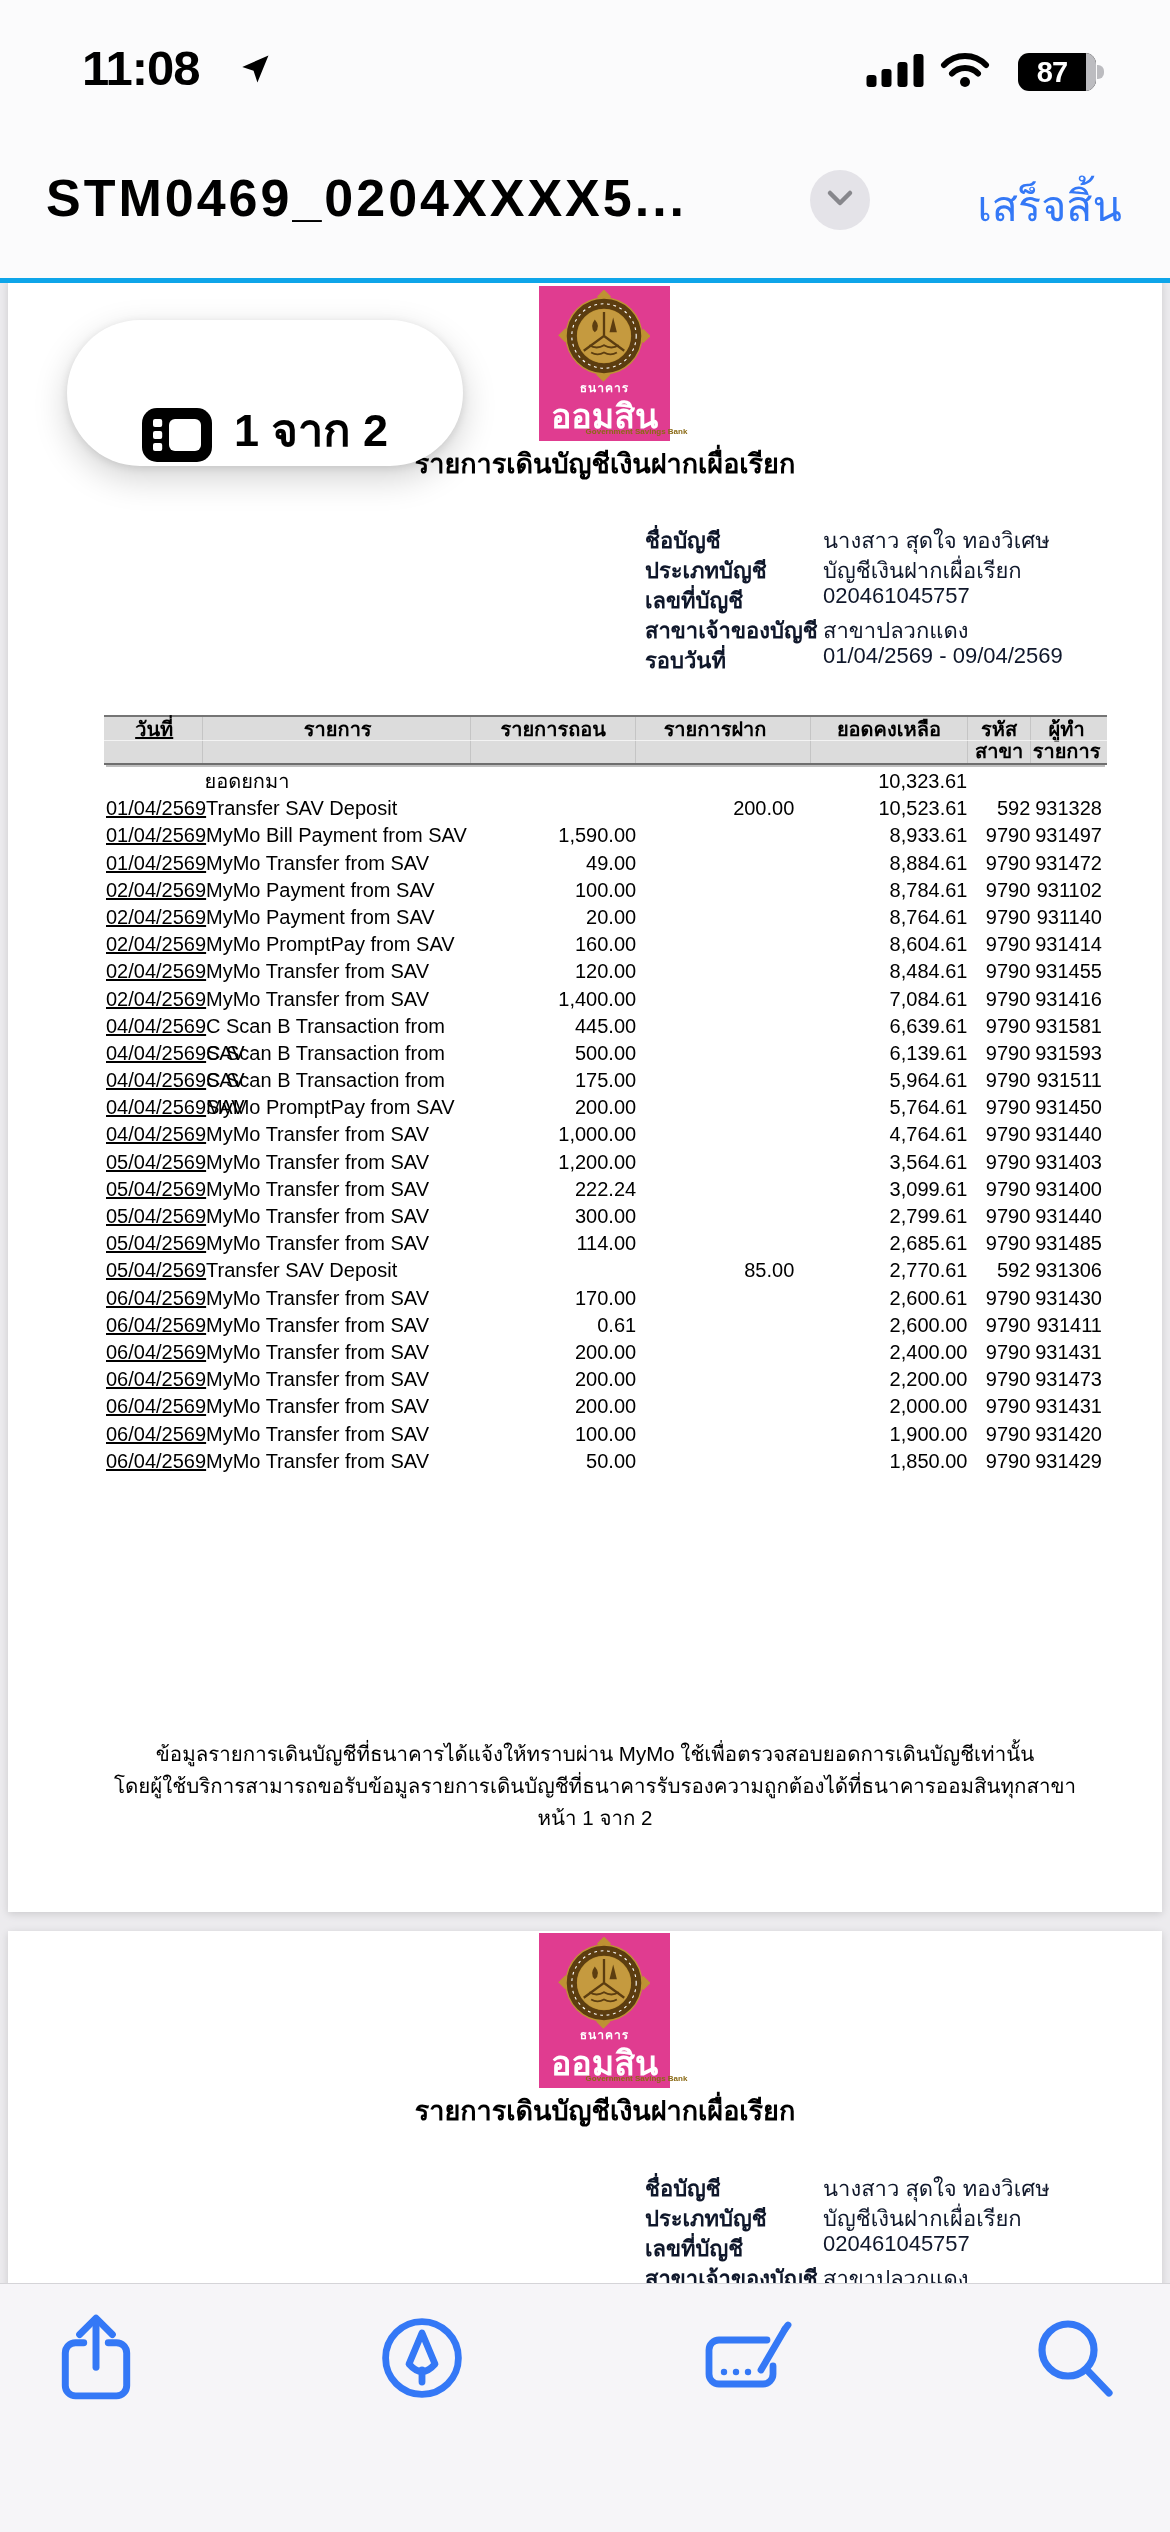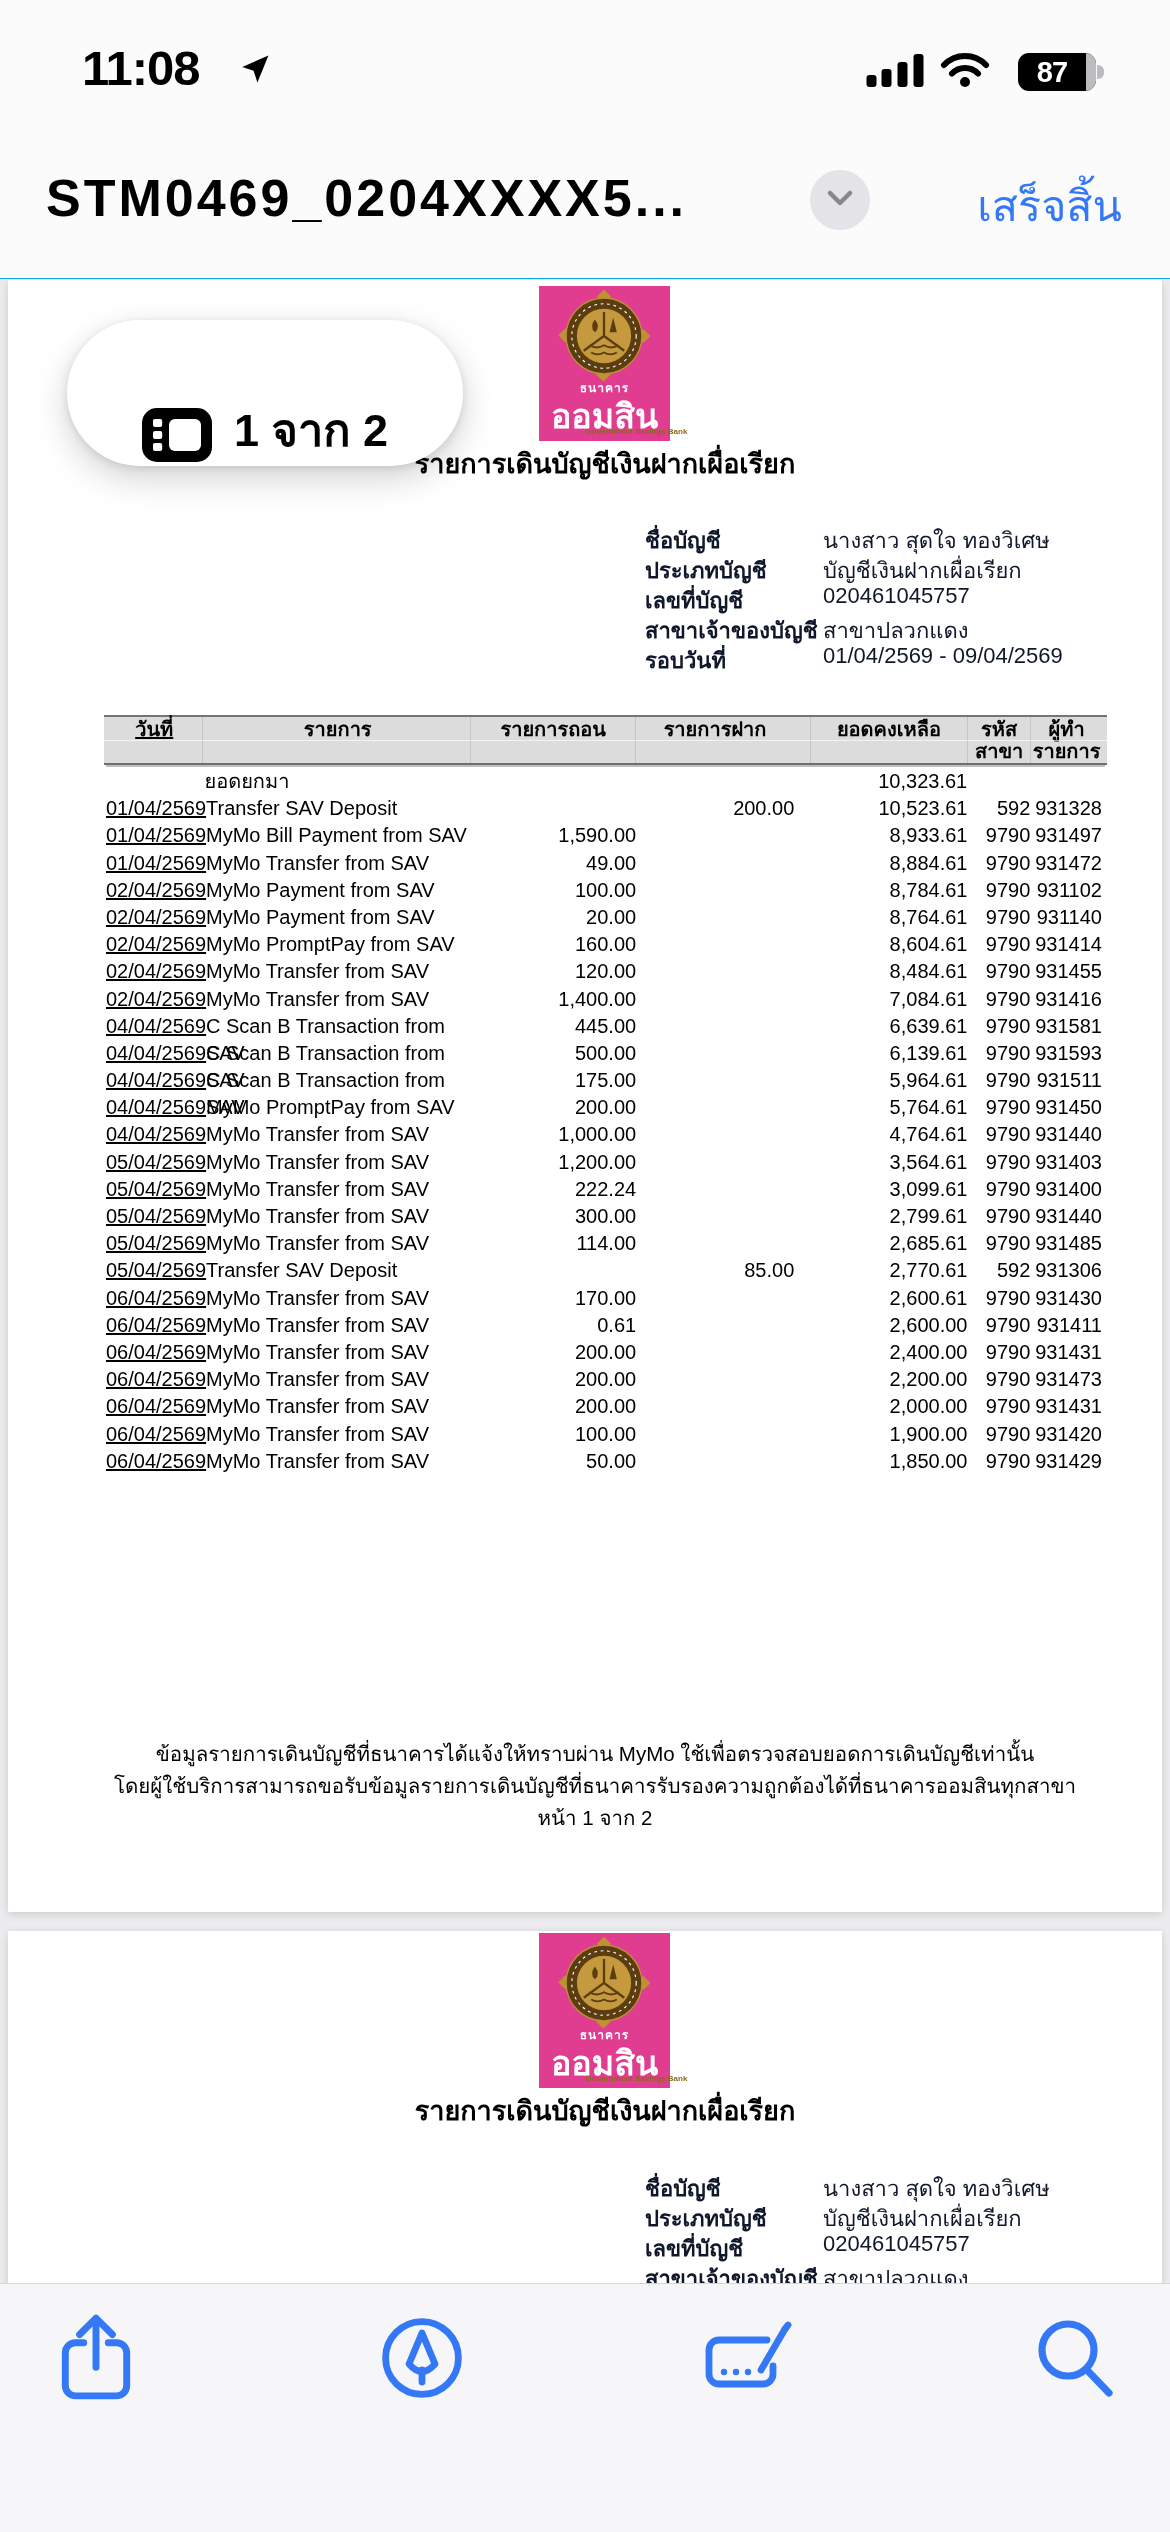--- a/index.html
+++ b/index.html
@@ -2,21 +2,21 @@
 <html><head>
 <meta charset="utf-8">
 <style>
   html,body{margin:0;padding:0;background:#888;}
   .screen{
     position:relative;width:1170px;height:2532px;overflow:hidden;
     background:#ECEBEE;font-family:"Liberation Sans",sans-serif;
     -webkit-font-smoothing:antialiased;
   }
   
-  .top-chrome{position:absolute;left:0;top:0;width:1170px;height:278px;background:#FBFBFC;border-bottom:1px solid #0ea5e9;z-index:30;}
+  .top-chrome{position:absolute;left:0;top:0;width:1170px;height:278px;background:#FBFBFC;border-bottom:5px solid #0ea5e9;z-index:30;}
   .status-time{position:absolute;left:82px;top:40px;font-size:49px;font-weight:bold;color:#000;letter-spacing:-1px;}
   .loc-arrow{position:absolute;left:238px;top:52px;}
   .status-right{position:absolute;right:66px;top:52px;display:flex;align-items:center;gap:16px;}
   .battery{position:relative;width:78px;height:38px;border-radius:11px;background:#000;overflow:hidden;}
   .battery .remainder{position:absolute;right:0;top:0;width:10px;height:38px;background:#BCBCC0;}
   .battery .pct{position:absolute;left:0;top:0;width:68px;height:38px;display:flex;align-items:center;justify-content:center;
     color:#fff;font-size:29px;font-weight:bold;letter-spacing:-1px;}
   .battery-nub{width:7px;height:14px;background:#BCBCC0;border-radius:0 6px 6px 0;margin-left:-13px;}
   .nav-title{position:absolute;left:46px;top:168px;font-size:52px;font-weight:bold;color:#000;letter-spacing:3px;white-space:nowrap;}
   .chevron-btn{position:absolute;left:810px;top:170px;width:60px;height:60px;border-radius:50%;background:#E4E3E8;

